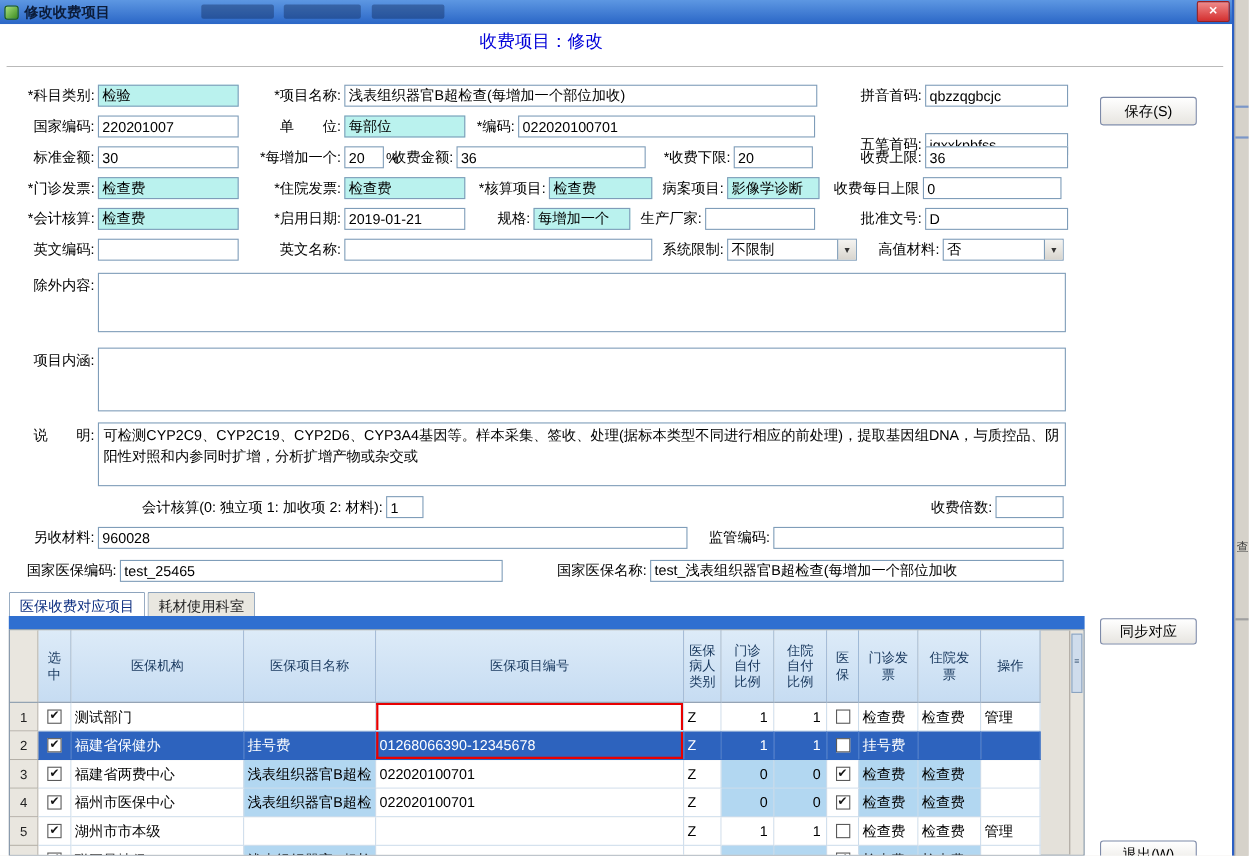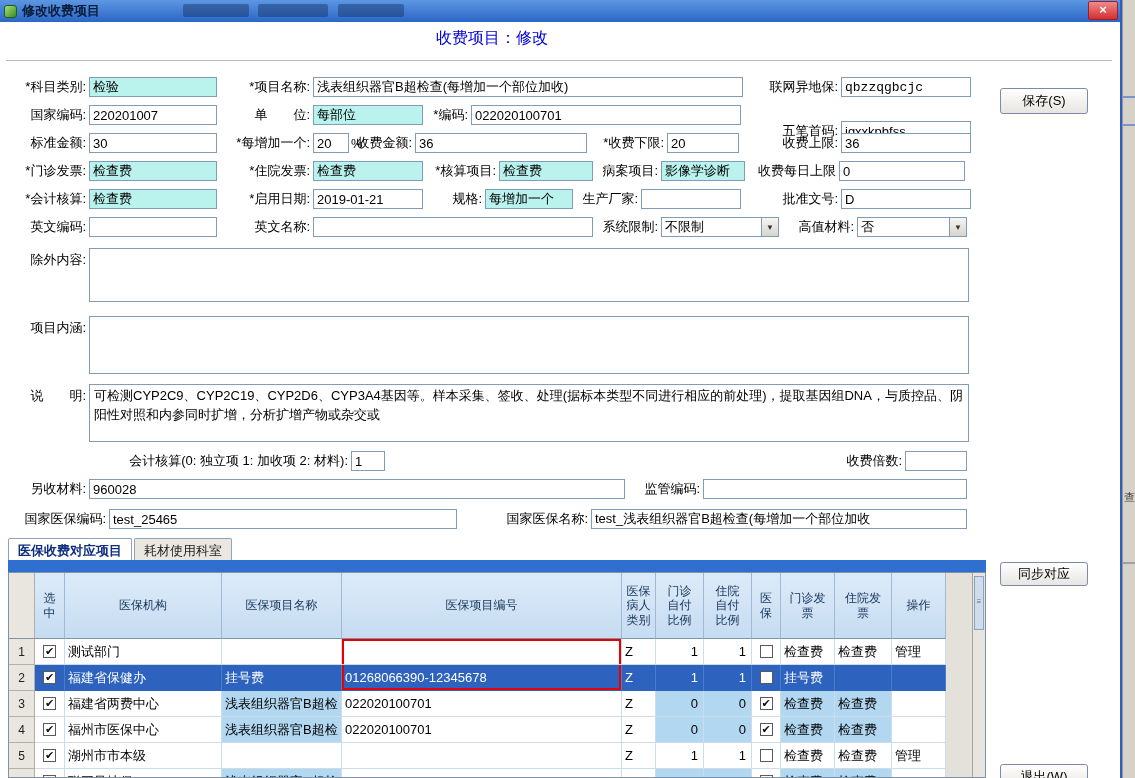--- a/index.html
+++ b/index.html
@@ -58,21 +58,21 @@
     font-size:13px; font-family:inherit; padding:2px 4px; line-height:1.45; }
 
   .btn { position:absolute; background:linear-gradient(#ffffff,#e7e5e0);
     border:1px solid #7d8aa8; border-radius:3px; font-size:13px; color:#000;
     font-family:inherit; text-align:center; }
 
   .tabs { position:absolute; left:8px; top:516px; display:flex; height:22px; }
   .tab { padding:3px 9px 0 9px; font-size:13px; border:1px solid #8ea4bd;
     border-bottom:none; margin-right:2px; background:#e9e7e0; color:#222;
     border-radius:2px 2px 0 0; }
-  .tab.active { background:#fff; font-weight:bold; color:#0e2f80; }
+  .tab.active { background:#fff; font-weight:normal; color:#0e2f80; }
   .blueband { position:absolute; left:8px; top:538px; width:978px; height:12px;
     background:#2f6fd0; }
 
   .table { position:absolute; left:8px; top:550px; width:978px; height:206px;
     background:#e4e1da; border:1px solid #7f93a8; overflow:hidden; }
   .thead { display:flex; width:939px; }
   .hcell { height:66px; display:flex; align-items:center; justify-content:center;
     text-align:center; white-space:pre-line; font-size:12px; line-height:1.2;
     color:#16365c; background:linear-gradient(#ddebf8,#c6dcf2);
     border-right:1px solid #9fb9d6; border-bottom:1px solid #7f93a8; }
@@ -134,22 +134,22 @@
 
       <div class="field" style="left:8px;top:54px">
           <label style="width:78px">*科目类别:</label>
           <input class="inp cyan" style="width: 128px;" value="检验">
         </div>
       <div class="field" style="left:228px;top:54px">
           <label style="width:82px">*项目名称:</label>
           <input class="inp" style="width: 430px;" value="浅表组织器官B超检查(每增加一个部位加收)">
         </div>
       <div class="field" style="left:762px;top:54px">
-          <label style="width:76px">联网异地保:</label>
-          <input class="inp" style="width: 130px; font-family: Liberation Mono, monospace;" value="qbzzqgbcjc">
+          <label style="width:76px">拼音首码:</label>
+          <input class="inp" style="width: 130px;" value="qbzzqgbcjc">
         </div>
 
       <div class="field" style="left:8px;top:82px">
           <label style="width:78px">国家编码:</label>
           <input class="inp" style="width: 128px;" value="220201007">
         </div>
       <div class="field" style="left:228px;top:82px">
           <label style="width:82px">单　　位:</label>
           <input class="inp cyan" style="width: 110px;" value="每部位">
         </div>

